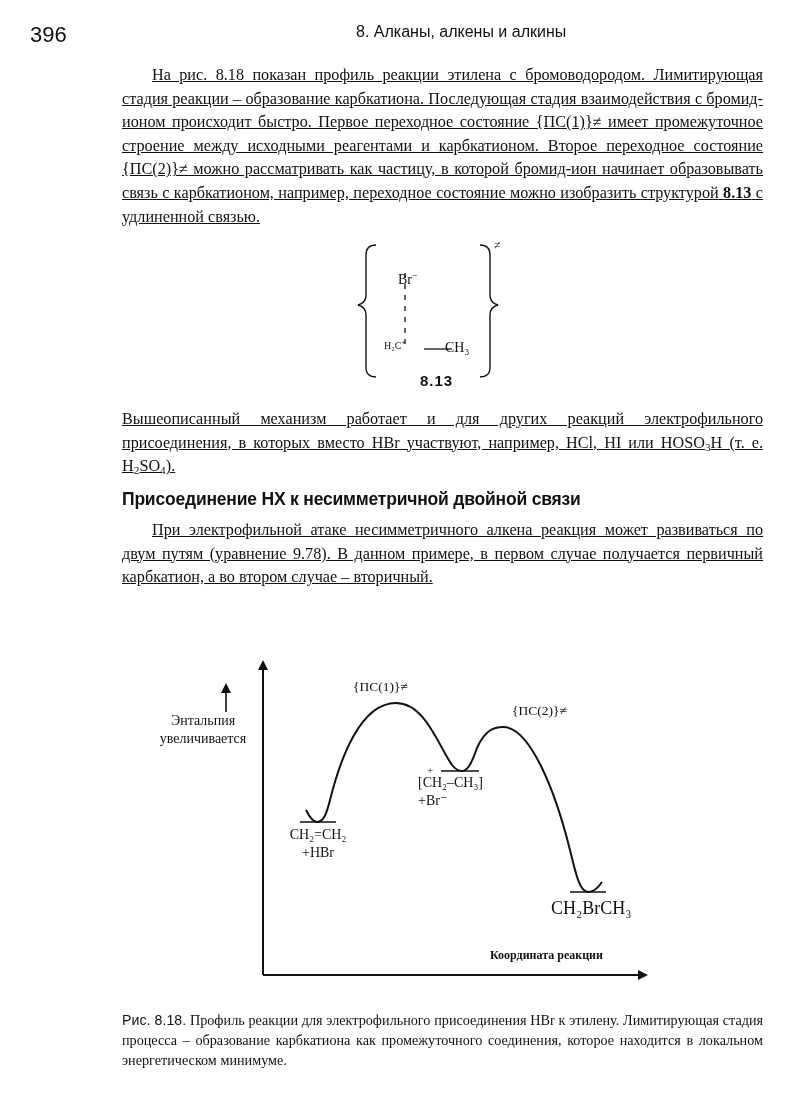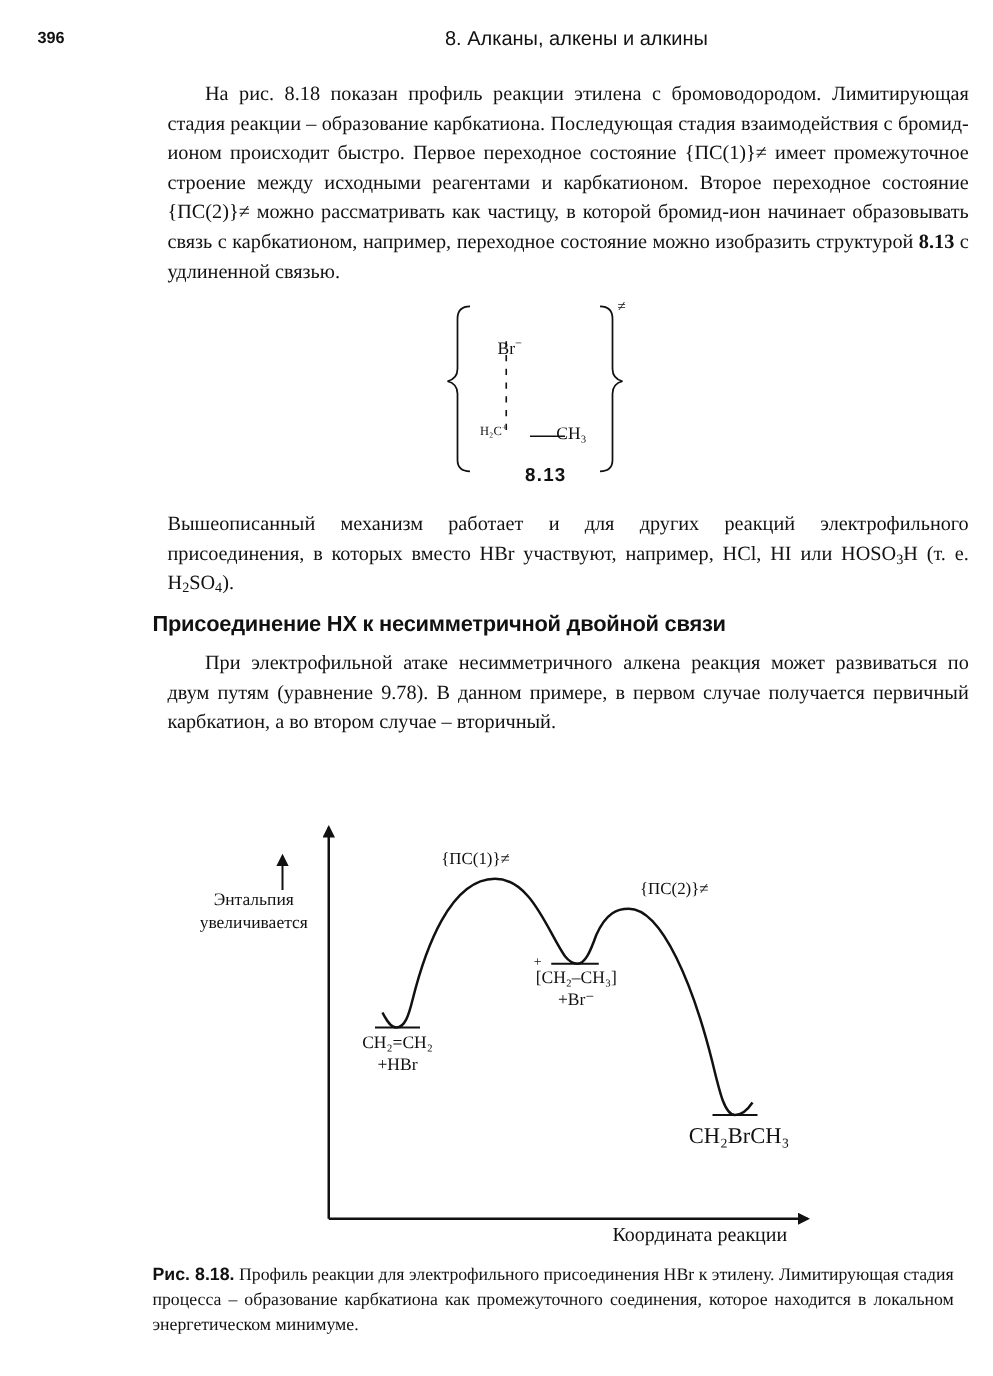--- a/index.html
+++ b/index.html
@@ -1,37 +1,37 @@
 <!DOCTYPE html>
 <html><head>
 <meta charset="utf-8">
 <style>
   html, body { margin: 0; padding: 0; background: #ffffff; }
   body { width: 794px; height: 1101px; position: relative; overflow: hidden; color: #111; }
   .abs { position: absolute; }
   .serif { font-family: "Liberation Serif", "DejaVu Serif", serif; }
   .sans { font-family: "Liberation Sans", "DejaVu Sans", sans-serif; }
 
-  #page-number { left: 30px; top: 22px; font-size: 13px; font-weight: bold; }
+  #page-number { left: 30px; top: 22px; font-size: 22px; font-weight: normal; }
   #running-head { left: 316px; top: 23px; font-size: 16px; margin-left: 40px; }
 
-  .para { left: 134px; width: 641px; font-size: 16.2px; line-height: 23.6px; text-align: justify; }
+  .para { left: 122px; width: 641px; font-size: 16.2px; line-height: 23.6px; text-align: justify; text-decoration: underline; }
   .para p { margin: 0; }
   .indent { text-indent: 30px; }
   #para-1 { top: 64px; }
   #para-2 { top: 408px; }
   #section-heading { left: 122px; top: 489px; font-size: 17.5px; font-weight: bold; letter-spacing: -0.2px; }
   #para-3 { top: 519px; }
 
   #structure { left: 340px; top: 240px; width: 200px; height: 150px; }
   #struct-label { left: 420px; top: 372px; font-size: 15px; font-weight: bold; letter-spacing: 1px; }
 
   #diagram { left: 0; top: 640px; width: 794px; height: 360px; }
   #caption { left: 122px; top: 1010px; width: 641px; font-size: 14.2px; line-height: 20px; text-align: justify; }
-  #caption b { font-weight: bold; }
+  #caption b { font-weight: normal; }
   sub { font-size: 0.7em; vertical-align: -0.25em; line-height: 0; }
   sup { font-size: 0.7em; vertical-align: 0.55em; line-height: 0; }
 </style>
 </head>
 <body>
 
 <div class="abs sans" id="page-number">396</div>
 <div class="abs sans" id="running-head">8. Алканы, алкены и алкины</div>
 
 <div class="abs para serif" id="para-1">
@@ -94,23 +94,23 @@
   <div>Энтальпия</div>
   <div>увеличивается</div>
 </div>
 <div class="abs serif" style="left:353px; top:679px; font-size:13.5px;">{ПС(1)}≠</div>
 <div class="abs serif" style="left:496px; top:703px; font-size:13.5px;margin-left:16px;">{ПС(2)}≠</div>
 <div class="abs serif" style="left:278px; top:826px; width:80px; text-align:center; font-size:14px; line-height:18px;">
   <div>CH₂=CH₂</div>
   <div>+HBr</div>
 </div>
 <div class="abs serif" style="left:427px; top:764px; font-size:11px;">+</div>
-<div class="abs serif" style="left:418px; top:774px; width:86px; text-align:center; font-size:14px; line-height:18px;">
+<div class="abs serif" style="left:418px; top:774px; width:86px; text-align:left; font-size:14px; line-height:18px;">
   <div>[CH₂–CH₃]</div>
   <div>+Br⁻</div>
 </div>
 <div class="abs serif" style="left:551px; top:898px; font-size:18px;">CH₂BrCH₃</div>
-<div class="abs serif" style="left:490px; top:980px; font-size:16px;">Координата реакции</div>
+<div class="abs serif" style="left:490px; top:948px; font-size:12px;font-weight:bold;">Координата реакции</div>
 
 <div class="abs serif" id="caption">
   <b class="sans">Рис. 8.18.</b>
   <span>Профиль реакции для электрофильного присоединения HBr к этилену. Лимитирующая стадия процесса – образование карбкатиона как промежуточного соединения, которое находится в локальном энергетическом минимуме.</span>
 </div>
 
 </body></html>

